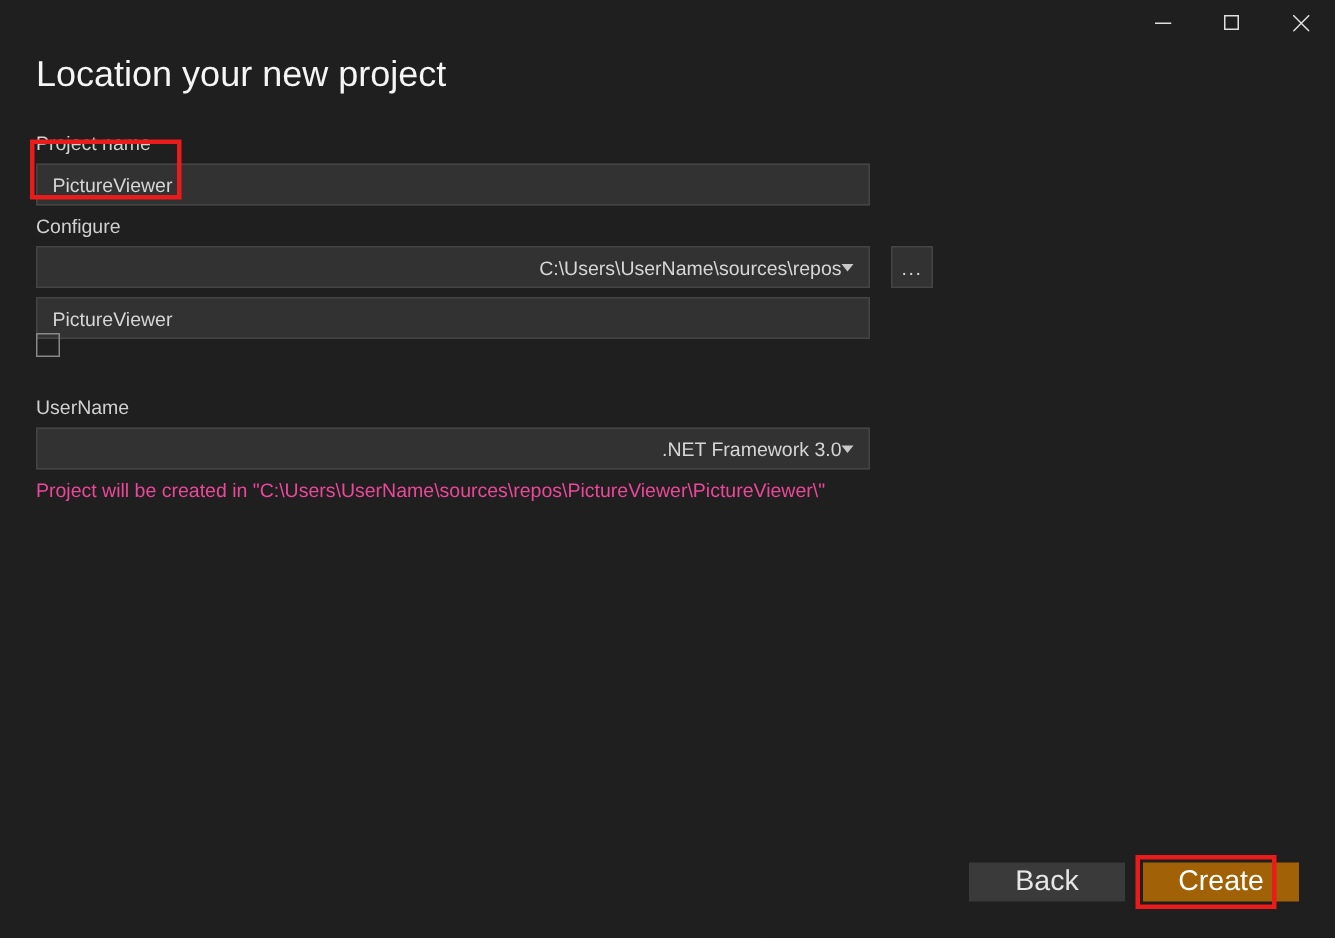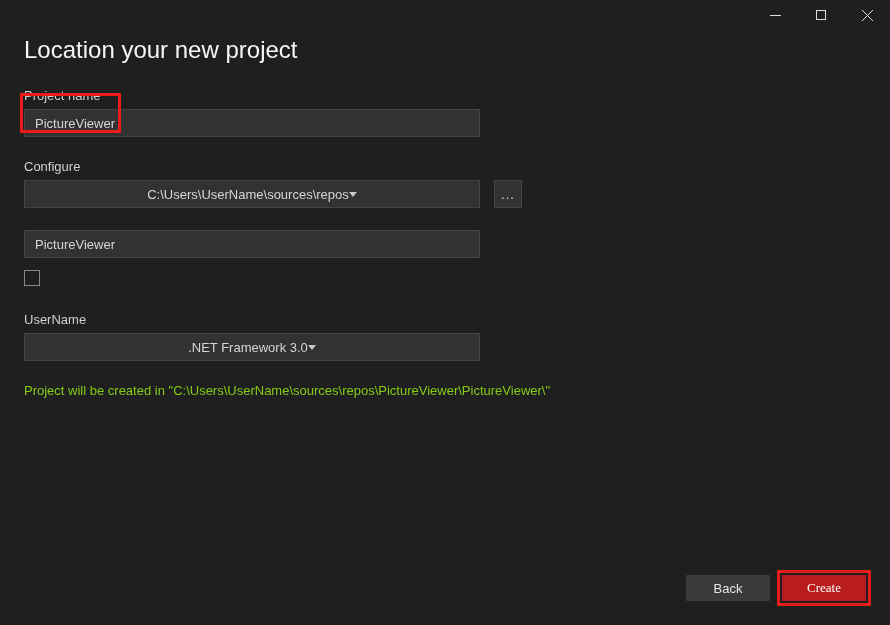--- a/index.html
+++ b/index.html
@@ -65,100 +65,99 @@
     border: 1px solid #4aa0d8;
     border-radius: 50%;
     align-items: center; justify-content: center;
     font-size: 9px;
     font-style: italic;
     font-family: Georgia, serif;
     color: #4aa0d8;
     line-height: 1;
   }
   .text-input, .select-input {
-    width: 456px;
+    width: 556px;
     height: 28px;
     background: #323232;
     border: 1px solid #444444;
     color: #d6d6d6;
     font-size: 13px;
     padding: 0 10px;
     outline: none;
     font-family: inherit;
   }
   .select-wrap {
     display: flex;
     gap: 14px;
     align-items: center;
   }
   .select-input {
     display: flex;
     align-items: center;
-    justify-content: center;
+    justify-content: flex-end;
     position: relative;
   }
   .caret {
     width: 0; height: 0;
     border-left: 4px solid transparent;
     border-right: 4px solid transparent;
     border-top: 5px solid #c8c8c8;
   }
   .browse-btn {
     width: 28px; height: 28px;
     background: #323232;
     border: 1px solid #444;
     color: #d6d6d6;
     display: flex; align-items: center; justify-content: center;
     font-size: 13px;
     letter-spacing: 1px;
   }
-  .group { margin-bottom: 22px; }
+  .group { margin-bottom: 6px; }
   .checkbox-row {
     display: flex;
     align-items: center;
     gap: 10px;
     margin-top: -10px;
     margin-bottom: 26px;
   }
   .checkbox {
     width: 16px; height: 16px;
     border: 1px solid #888;
     background: transparent;
   }
   .summary {
     font-size: 13px;
-    color: #84cc16;
+    color: #ec4899;
   }
   .footer {
     position: absolute;
     bottom: 24px;
     right: 24px;
     display: flex;
     gap: 12px;
   }
   .btn {
-    width: 84px;
+    width: 104px;
     height: 26px;
     display: flex;
     align-items: center;
     justify-content: center;
-    font-size: 13px;
+    font-size: 19px;
     font-family: inherit;
     border: none;
     cursor: pointer;
     text-align: center;
   }
   .btn-back {
     background: #3a3a3a;
     color: #e6e6e6;
   }
   .btn-create {
-    background: #b91c1c;
+    background: #a16207;
     color: #ffffff;
-    font-family: Liberation Serif, serif;
   }
   .red-box {
     position: absolute;
     border: 3px solid #ea1b1b;
     pointer-events: none;
   }
 </style>
 </head>
 <body>
 

